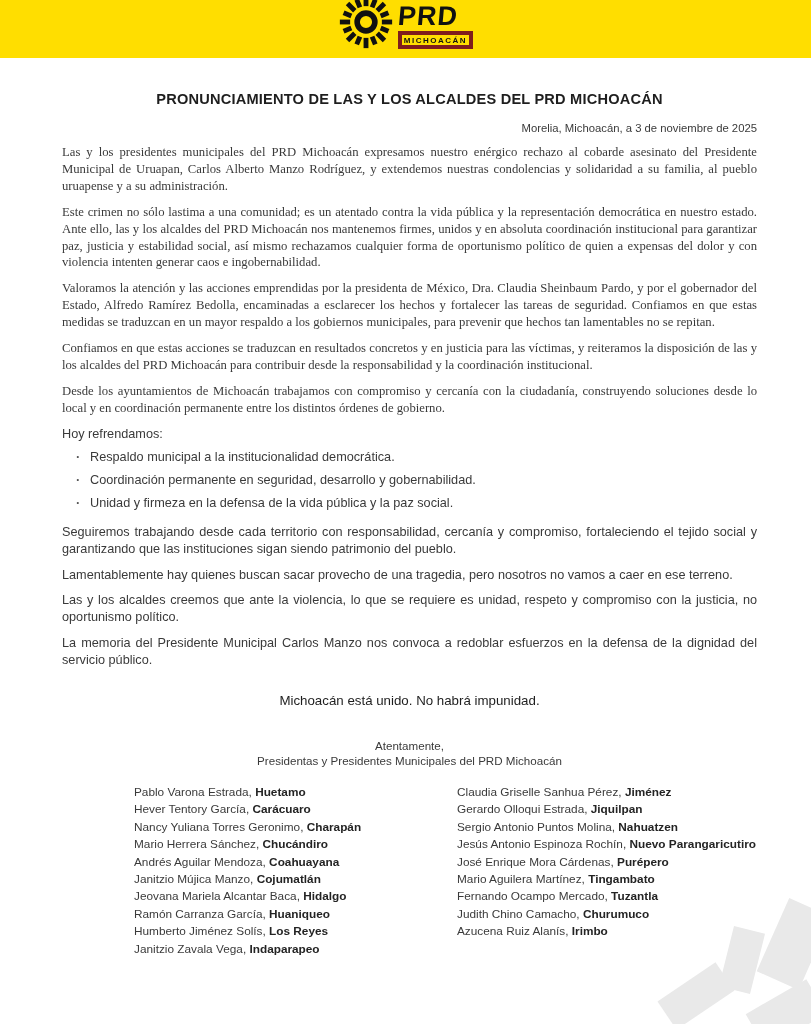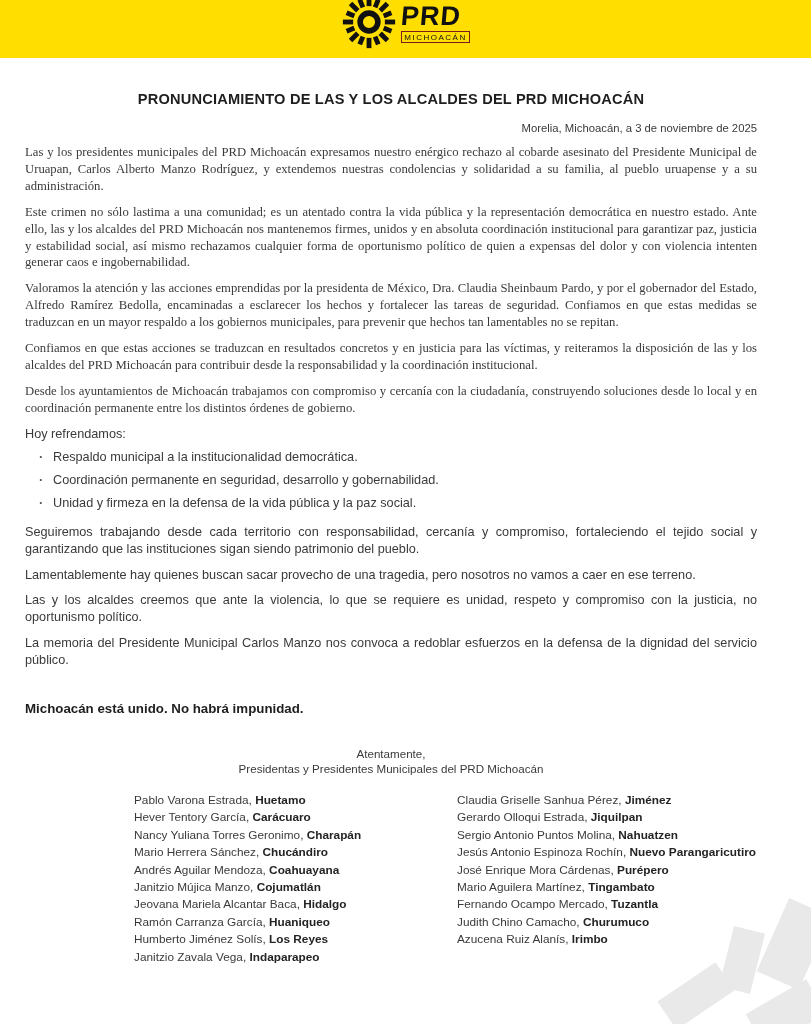--- a/index.html
+++ b/index.html
@@ -27,28 +27,28 @@
   .logo-textblock {
     display: flex; flex-direction: column; align-items: flex-start;
     margin-left: 4px; margin-top: 10px;
   }
   .logo-prd {
     font-size: 27px; font-weight: 900; color: #111;
     letter-spacing: 1px; transform: skewX(-5deg);
     line-height: 0.9;
   }
   .logo-sub {
-    font-size: 8px; font-weight: 400; color: #111;
+    font-size: 8px; font-weight: 700; color: #111;
     letter-spacing: 1.5px; margin-top: 3px;
-    border: 1px solid #7f1d1d; padding: 0.5px 2px;
+    border: 4px solid #7f1d1d; padding: 0.5px 2px;
   }
 
   
   .content {
-    padding: 0 54px 0 25px;
+    padding: 0 54px 0 62px;
     position: relative; z-index: 2;
   }
   .doc-title {
     text-align: center;
     font-size: 14.6px; font-weight: 700; color: #1e1e1e;
     margin-top: 33px;
     letter-spacing: 0.2px;
   }
   .dateline {
     text-align: right;
@@ -66,23 +66,23 @@
   .bullet-list { margin-top: 4px; }
   .bullet-row {
     display: flex; align-items: baseline;
     margin-top: 9px;
     padding-left: 14px;
     font-size: 12.7px; color: #3a3a3a;
   }
   .bullet-dot { width: 14px; font-weight: 700; color: #555; flex: 0 0 14px; }
   .closing-paragraphs { margin-top: 14px; }
   .unity {
-    text-align: left;
-    font-size: 13.3px; font-weight: 700; color: #1e1e1e;
-    margin-top: 32px;
+    text-align: center;
+    font-size: 13.3px; font-weight: 400; color: #1e1e1e;
+    margin-top: 24px;
   }
   .signoff {
     text-align: center;
     font-size: 11.6px; color: #3a3a3a;
     margin-top: 30px;
     line-height: 15px;
   }
 
   
   .signatories {

